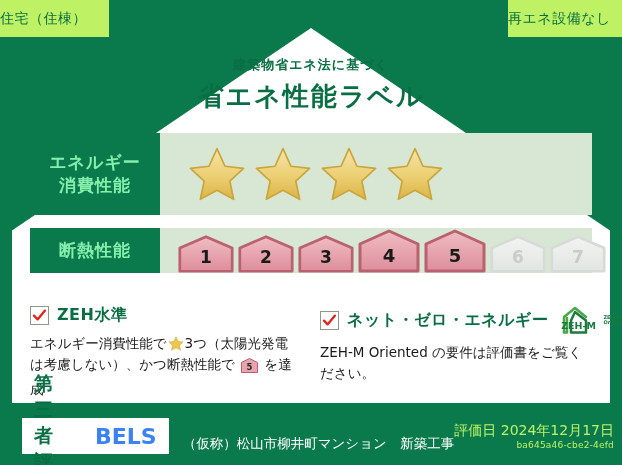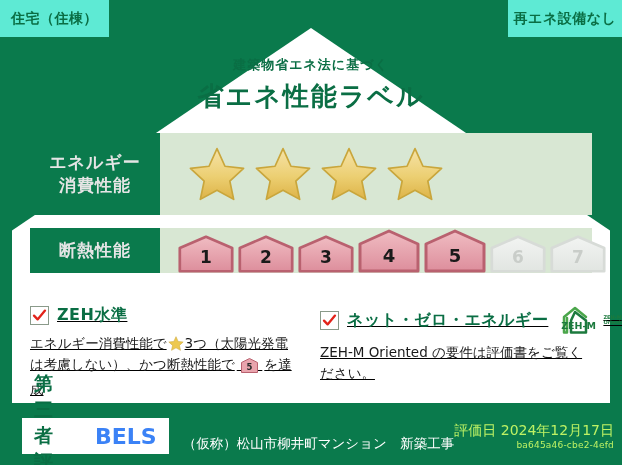--- a/index.html
+++ b/index.html
@@ -13,26 +13,26 @@
     position:relative;
     width:622px;height:465px;
     background:#0a7a4c;
     box-sizing:border-box;
     overflow:hidden;
   }
 
   
   .corner-tag{
     position:absolute;
-    background:#5eead4;
+    background:#bef264;
     color:#0a6e44;
-    font-weight:bold;
+    font-weight:normal;
     font-size:14px;
     letter-spacing:.5px;
-    display:flex;align-items:center;justify-content:center;
+    display:flex;align-items:center;
     border:1px solid #0a7a4c;
     box-sizing:border-box;
   }
   .tag-left{left:0;top:0;width:110px;height:38px;border-left:none;border-top:none;}
   .tag-right{right:0;top:0;width:115px;height:38px;border-right:none;border-top:none;}
 
   
   .house-body{
     position:absolute;
     left:12px;top:28px;
@@ -55,21 +55,21 @@
 
   
   .row{
     position:absolute;left:30px;width:562px;
     display:flex;align-items:stretch;
     background:#d8e7d3;
   }
   .row-energy{top:133px;height:82px;}
   .row-insul{top:228px;height:45px;}
   .row-head{
-    width:130px;background:#0a7a4c;color:#e5e5e5;
+    width:130px;background:#0a7a4c;color:#86efac;
     display:flex;align-items:center;justify-content:center;
     text-align:center;font-weight:bold;font-size:17px;line-height:1.35;
     letter-spacing:1px;flex:none;
   }
   .row-body{flex:1;display:flex;align-items:center;}
 
   
   .stars{display:flex;gap:8px;padding-left:28px;}
   .star{width:58px;height:56px;display:block;}
 
@@ -83,21 +83,21 @@
   .grade span{
     position:absolute;left:0;right:0;bottom:6px;text-align:center;
     font-size:17px;
   }
   .grade.off span{color:#c9cdc9;}
   .grade.big span{font-size:18px;bottom:7px;}
 
   
   .checks{
     position:absolute;top:305px;left:30px;width:562px;
-    display:flex;gap:18px;text-decoration:underline;
+    display:flex;gap:18px;
   }
   .check-col{width:272px;}
   .check-head{display:flex;align-items:center;gap:8px;}
   .checkbox{
     width:19px;height:19px;border:1.6px solid #8a9a8a;background:#fff;
     box-sizing:border-box;position:relative;flex:none;
   }
   .checkbox svg{position:absolute;left:1px;top:1px;}
   .check-title{
     color:#0a6e44;font-weight:bold;font-size:16px;letter-spacing:.5px;

